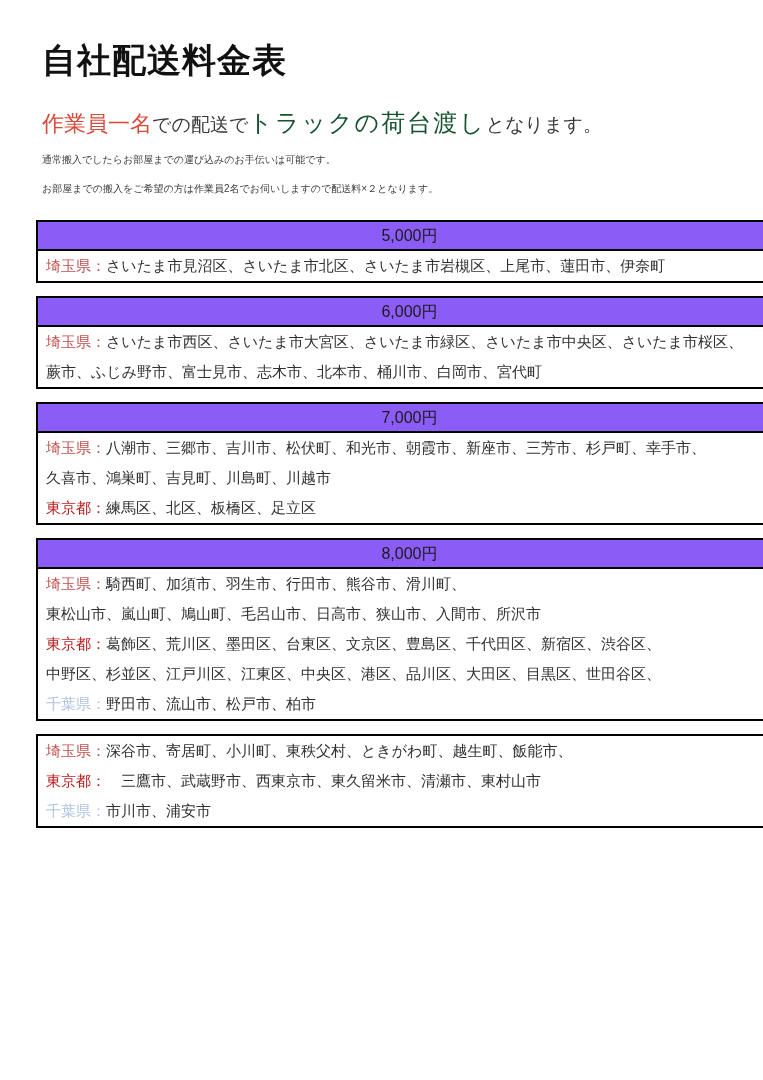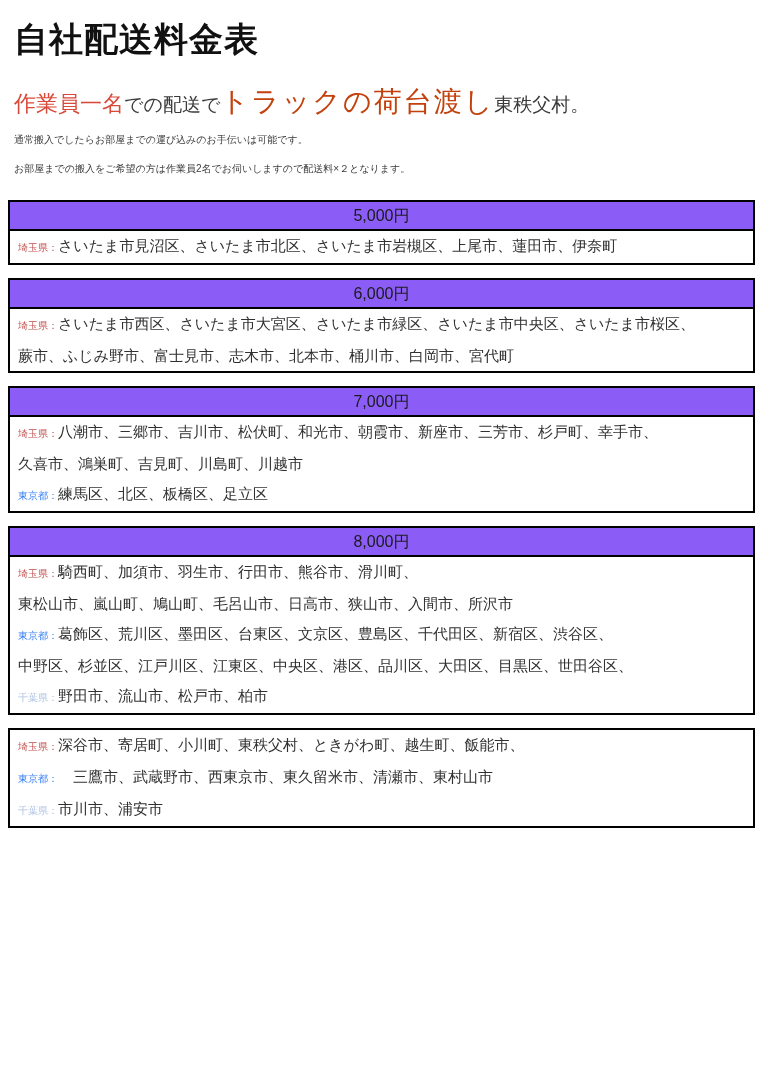--- a/index.html
+++ b/index.html
@@ -11,21 +11,22 @@
     width: 763px;
     height: 1080px;
     font-family: "Liberation Sans", "DejaVu Sans", sans-serif;
     color: #3a3a3a;
     overflow: hidden;
   }
   .page {
     width: 633px;
     height: 1080px;
     box-sizing: border-box;
-    padding-top: 17px;
+    padding-top: 38px;
+    margin-left: 28px;
   }
   .doc-title {
     margin: 0 0 24px 14px;
     font-size: 34px;
     font-weight: 700;
     color: #111111;
     letter-spacing: 1px;
   }
   .intro {
     margin-left: 14px;
@@ -38,22 +39,22 @@
   .seg-worker {
     color: #d8493a;
     font-size: 22px;
     font-family: Liberation Serif, serif;
   }
   .seg-mid, .seg-end {
     color: #3a3a3a;
     font-size: 19px;
   }
   .seg-truck {
-    color: #c2410c;
-    font-size: 28px;
+    color: #14532d;
+    font-size: 24px;
     letter-spacing: 2px;
   }
   .intro-line2, .intro-line3 {
     margin: 0 0 7px 0;
     font-size: 10px;
     line-height: 22px;
     color: #3a3a3a;
   }
   .price-table {
     width: 747px;
@@ -73,34 +74,34 @@
   }
   .table-body {
     padding: 0 8px;
   }
   .area-row {
     display: block;
     line-height: 30px;
     font-size: 15px;
     color: #303030;
   }
-  .pref-label { font-size: 10px; }
+  .pref-label { font-size: 15px; }
   .pref-saitama { color: #c0504d; }
-  .pref-tokyo  { color: #3b82f6; }
+  .pref-tokyo  { color: #b91c1c; }
   .pref-chiba  { color: #afc4e2; }
 </style>
 </head>
 <body>
 
 <div class="page">
 
   <h1 class="doc-title">自社配送料金表</h1>
 
   <div class="intro">
-    <p class="intro-line1"><span class="seg-worker">作業員一名</span><span class="seg-mid">での配送で</span><span class="seg-truck">トラックの荷台渡し</span><span class="seg-end">東秩父村。</span></p>
+    <p class="intro-line1"><span class="seg-worker">作業員一名</span><span class="seg-mid">での配送で</span><span class="seg-truck">トラックの荷台渡し</span><span class="seg-end">となります。</span></p>
     <p class="intro-line2">通常搬入でしたらお部屋までの運び込みのお手伝いは可能です。</p>
     <p class="intro-line3">お部屋までの搬入をご希望の方は作業員2名でお伺いしますので配送料×２となります。</p>
   </div>
 
   <div class="price-table">
     <div class="price-header">5,000円</div>
     <div class="table-body">
       <span class="area-row"><span class="pref-label pref-saitama">埼玉県：</span><span>さいたま市見沼区、さいたま市北区、さいたま市岩槻区、上尾市、蓮田市、伊奈町</span></span>
     </div>
   </div>

